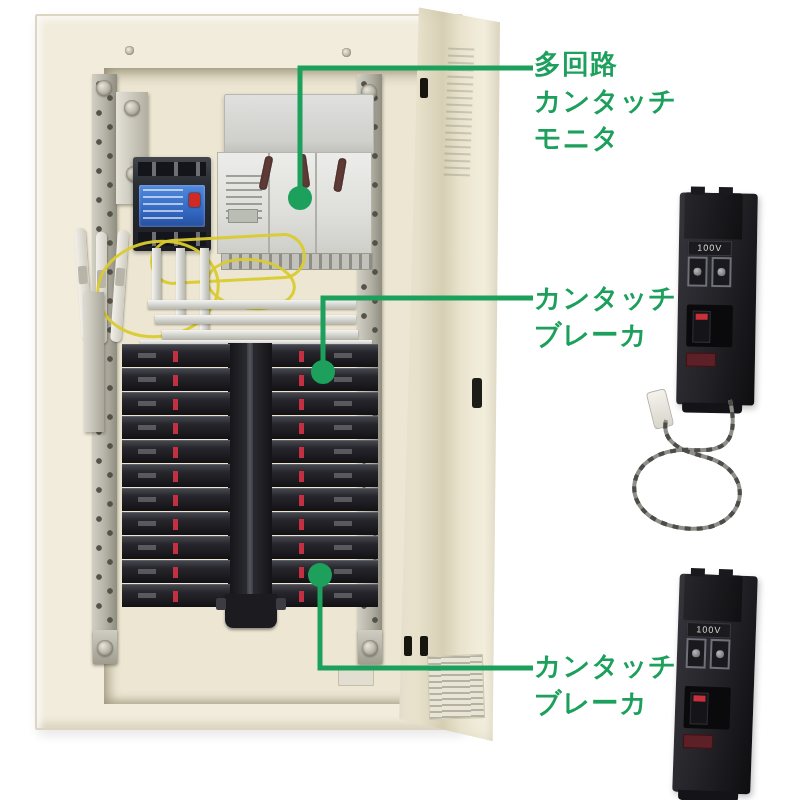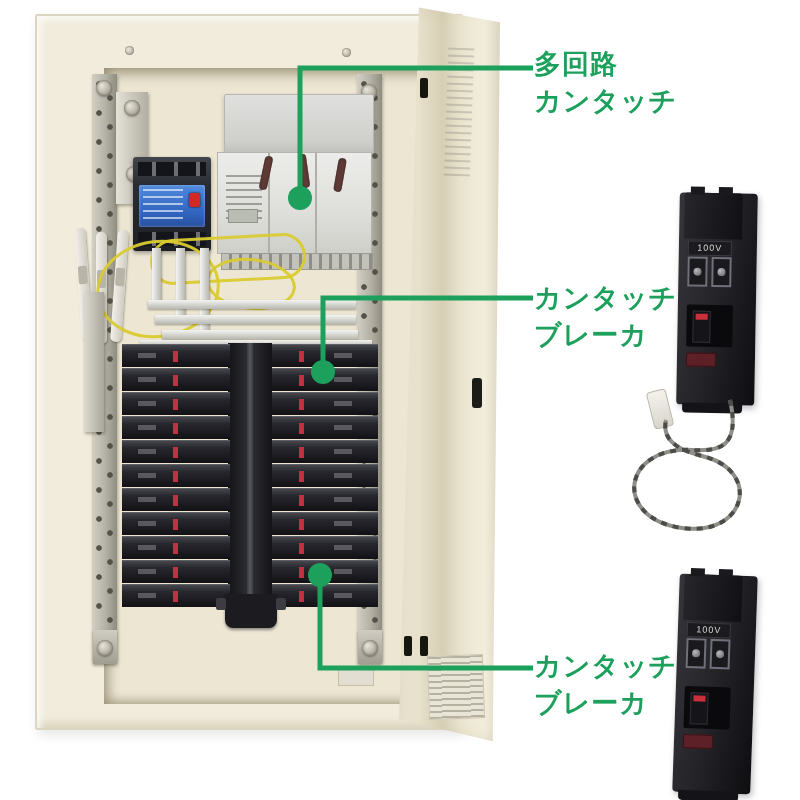--- a/index.html
+++ b/index.html
@@ -258,20 +258,21 @@
     <circle cx="300" cy="198" r="12" fill="#1ca05c"></circle>
     <polyline points="533,298 323,298 323,372" fill="none" stroke="#1ca05c" stroke-width="5"></polyline>
     <circle cx="323" cy="372" r="12" fill="#1ca05c"></circle>
     <polyline points="320,575 320,668 533,668" fill="none" stroke="#1ca05c" stroke-width="5"></polyline>
     <circle cx="320" cy="575" r="12" fill="#1ca05c"></circle>
   </svg>
 
   <div class="abs ann-label" style="top:46px;">
     <span>多回路</span>
     <span>カンタッチ</span>
+    <span>モニタ</span>
   </div>
   <div class="abs ann-label" style="top:280px;">
     <span>カンタッチ</span>
     <span>ブレーカ</span>
   </div>
   <div class="abs ann-label" style="top:648px;">
     <span>カンタッチ</span>
     <span>ブレーカ</span>
   </div>
 

